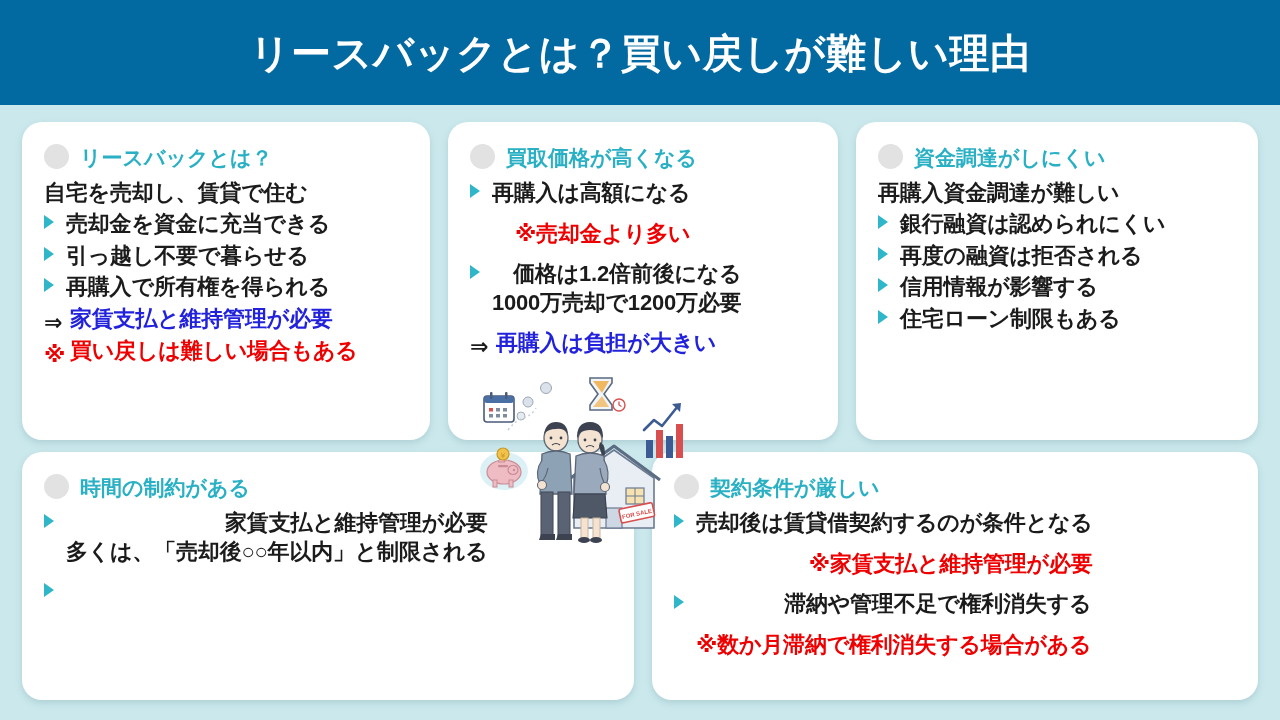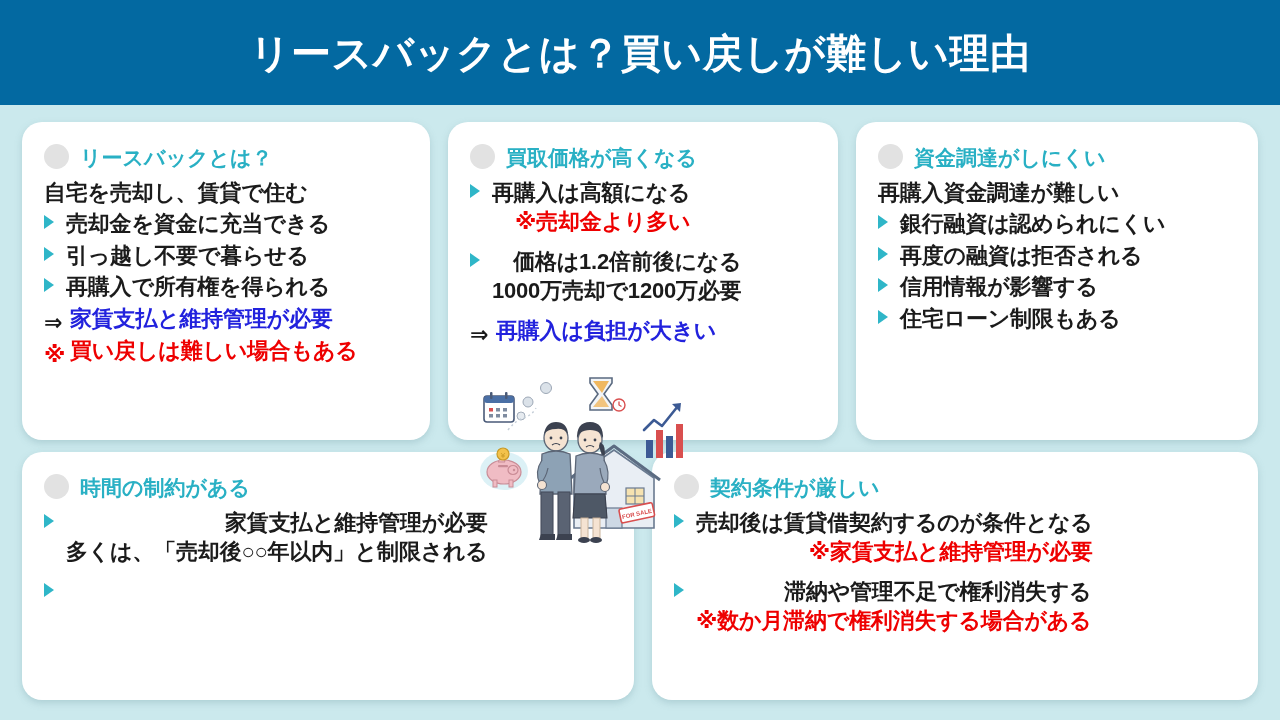--- a/index.html
+++ b/index.html
@@ -62,21 +62,21 @@
   .sym{ font-size:22px; font-weight:bold; line-height:1; padding-top:2px; }
   .sym.black{ color:#1b1b1b; }
   .sym.red{ color:#ee0000; }
   .marker.none{ width:0; }
 
   .ltext{ font-size:22px; font-weight:bold; color:#1b1b1b; letter-spacing:-0.2px;text-align:right; }
   .ltext.red{ color:#ee0000; }
   .ltext.blue{ color:#2222dd; }
 
   .sub{ display:block; }
-  .sub.red{ color:#ee0000; }
+  .sub.red{ color:#ee0000;margin-top:12px; }
 
   
   .illus{
     position:absolute; left:478px; top:368px; width:220px; height:180px;
     pointer-events:none;
   }
 
   .cap-row{ display:flex; flex-direction:column; }
 </style>
 </head>

